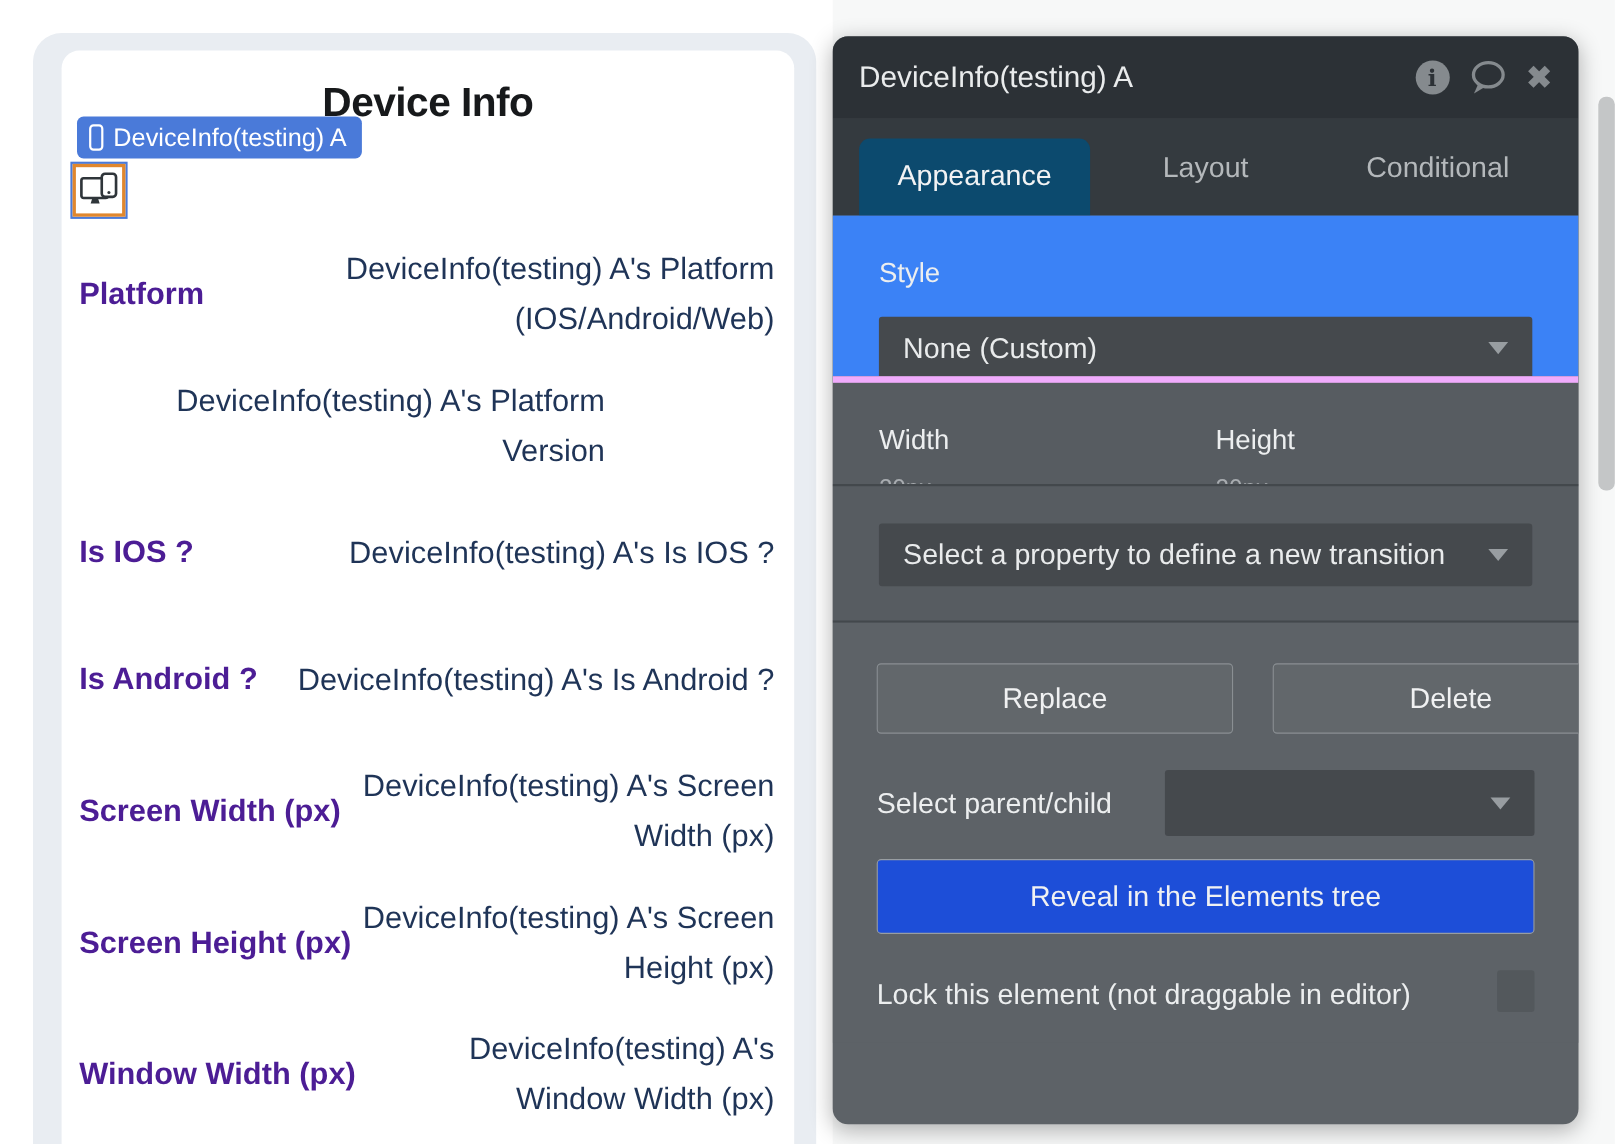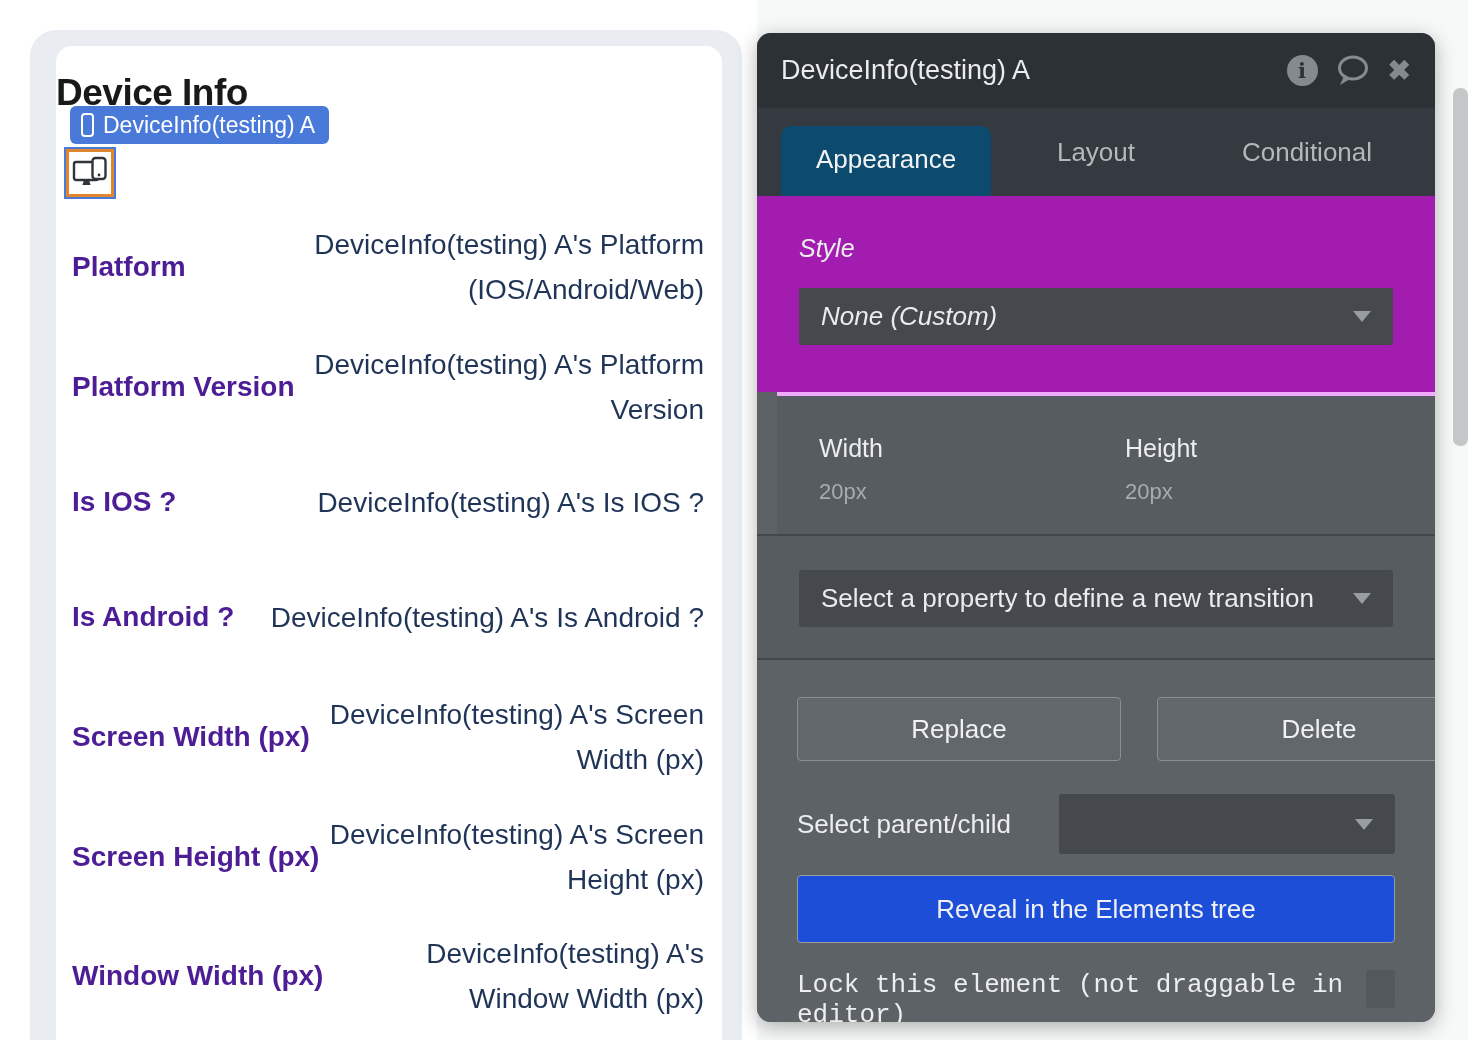--- a/index.html
+++ b/index.html
@@ -4,21 +4,21 @@
 <style>
   * { margin:0; padding:0; box-sizing:border-box; }
   html,body { width:1468px; height:1040px; overflow:hidden; background:#ffffff;
               font-family:"Liberation Sans", sans-serif; }
 
   
   .left-outer { position:absolute; left:30px; top:30px; width:712px; height:1100px;
                 background:#e9edf2; border-radius:26px; }
   .card { position:absolute; left:26px; top:16px; width:666px; height:1080px;
           background:#ffffff; border-radius:16px; }
-  .card-title { position:absolute; left:0; right:0; top:26px; text-align:left;
+  .card-title { position:absolute; left:0; right:0; top:26px; text-align:center;
                 font-size:37px; font-weight:700; color:#17191b; letter-spacing:-0.5px; }
 
   .el-badge { position:absolute; left:14px; top:60px; height:38px; display:flex;
               align-items:center; gap:9px; padding:0 14px 0 11px; background:#4a7ad9;
               border-radius:6px; z-index:3; }
   .phone-glyph { width:13px; height:24px; border:2px solid #ffffff; border-radius:4px; }
   .el-badge-label { color:#ffffff; font-size:23px; font-weight:500; white-space:nowrap; }
 
   .sel-icon-box { position:absolute; left:10px; top:103px; width:48px; height:48px;
                   background:#ffffff; border:3px solid #e0872e; box-shadow:0 0 0 2px #4a7ad9;
@@ -53,22 +53,22 @@
 
   .tabbar { height:88px; background:#343a3f; position:relative; }
   .tab { position:absolute; text-align:center; font-size:26px; color:#b4b8bb;
          line-height:88px; width:180px; }
   .tab-active { left:24px; top:18px; width:210px; height:70px; background:#0c4a6e;
                 border-radius:10px 10px 0 0; line-height:66px; color:#f2f3f4; }
   .tab-layout { left:249px; }
   .tab-conditional { left:460px; }
 
   .sec { position:relative; width:100%; }
-  .sec-a { height:196px; background:#a21caf;font-style:italic; }
-  .sec-b { height:142px; background:#575c61; border-top:4px solid #f0abfc;margin-left:20px; }
+  .sec-a { height:146px; background:#3b82f6; }
+  .sec-b { height:98px; background:#575c61; border-top:6px solid #f0abfc; }
   .sec-c { height:124px; background:#575c61; border-top:2px solid #43484c; }
   .sec-d { height:384px; background:#5d6267; border-top:2px solid #43484c; }
 
   .field-label { color:#eceeef; font-size:25px; }
   .muted { color:#a8acb0; }
 
   .dropdown { background:#45494d; border-radius:3px; display:flex; align-items:center;
               padding:0 22px; color:#e9ebec; font-size:26px;justify-content:flex-end; }
   .dd-caret { margin-left:auto; width:0; height:0; border-left:9px solid transparent;
               border-right:9px solid transparent; border-top:11px solid #989da1; }
@@ -87,21 +87,21 @@
               border-radius:4px; color:#f0f1f2; font-size:26px; display:flex;
               align-items:center; justify-content:center; }
   .pc-row { position:absolute; left:40px; top:134px; width:598px; height:60px;
             display:flex; align-items:center; justify-content:space-between; }
   .pc-dd { width:336px; height:60px; }
   .reveal-btn { position:absolute; left:40px; top:215px; width:598px; height:68px;
                 background:#1d4ed8; border:1px solid #989da1; border-radius:4px;
                 color:#f0f1f2; font-size:26px; display:flex; align-items:center;
                 justify-content:center; }
   .lock-row { position:absolute; left:40px; top:310px; width:598px; height:44px;
-              display:flex; align-items:flex-start; justify-content:space-between;font-family:Liberation Mono, monospace; }
+              display:flex; align-items:flex-end; justify-content:space-between; }
   .lock-label { color:#eceeef; font-size:26px; }
   .lock-checkbox { width:34px; height:38px; background:#53585c; border-radius:3px; }
 </style>
 </head>
 <body>
 
 <div class="left-outer">
   <div class="card">
     <div class="card-title">Device Info</div>
 
@@ -117,21 +117,20 @@
         <rect x="20.5" y="2" width="13" height="21" rx="3" fill="#ffffff" stroke="#2f353a" stroke-width="2.4"></rect>
         <circle cx="27" cy="19" r="1.4" fill="#2f353a"></circle>
       </svg>
     </div>
 
     <div class="info-row r1">
       <div class="info-label">Platform</div>
       <div class="info-value">DeviceInfo(testing) A's Platform (IOS/Android/Web)</div>
     </div>
     <div class="info-row r2">
-      <div class="info-label">Platform Version</div>
       <div class="info-value">DeviceInfo(testing) A's Platform Version</div>
     </div>
     <div class="info-row r3">
       <div class="info-label">Is IOS ?</div>
       <div class="info-value">DeviceInfo(testing) A's Is IOS ?</div>
     </div>
     <div class="info-row r4">
       <div class="info-label">Is Android ?</div>
       <div class="info-value">DeviceInfo(testing) A's Is Android ?</div>
     </div>

